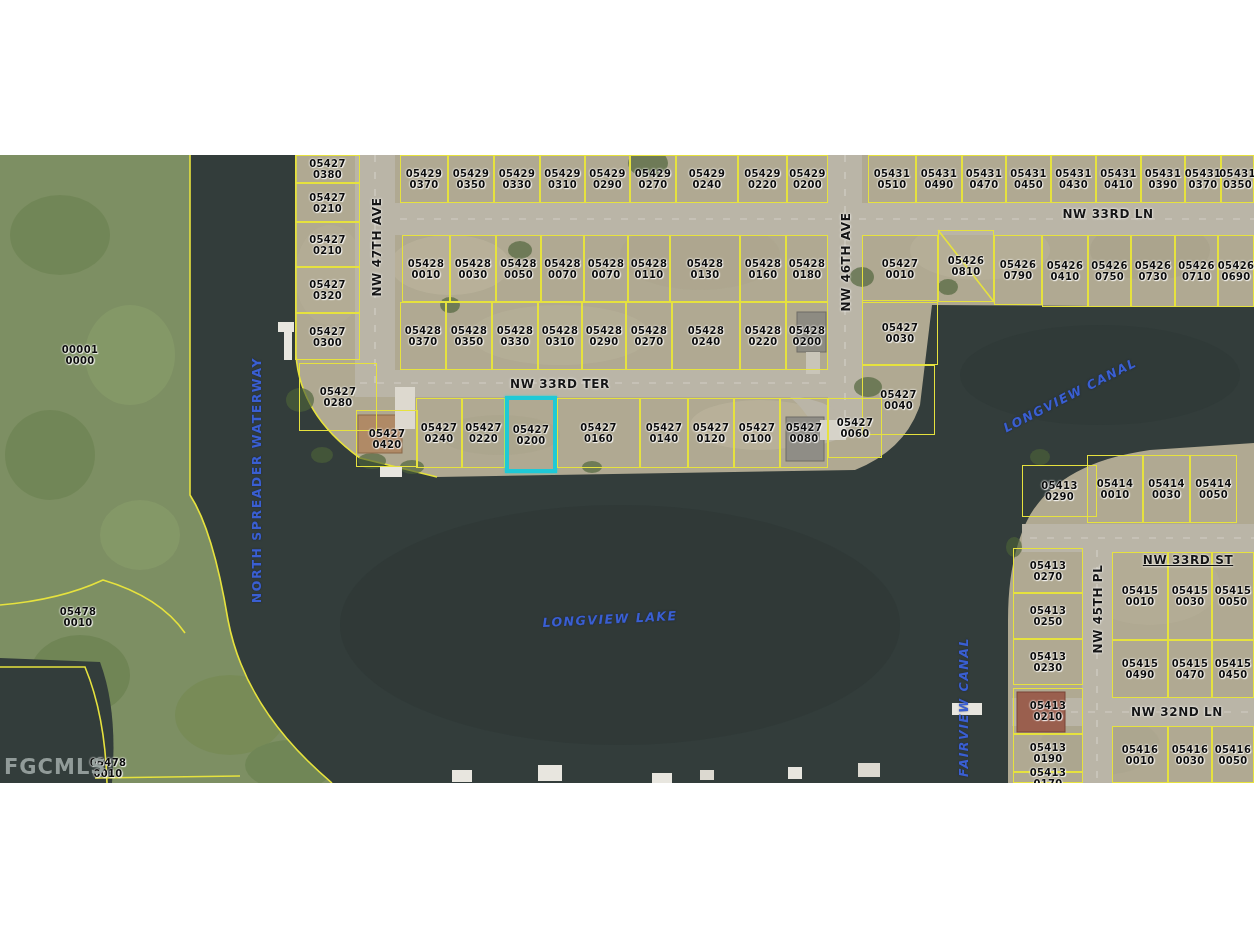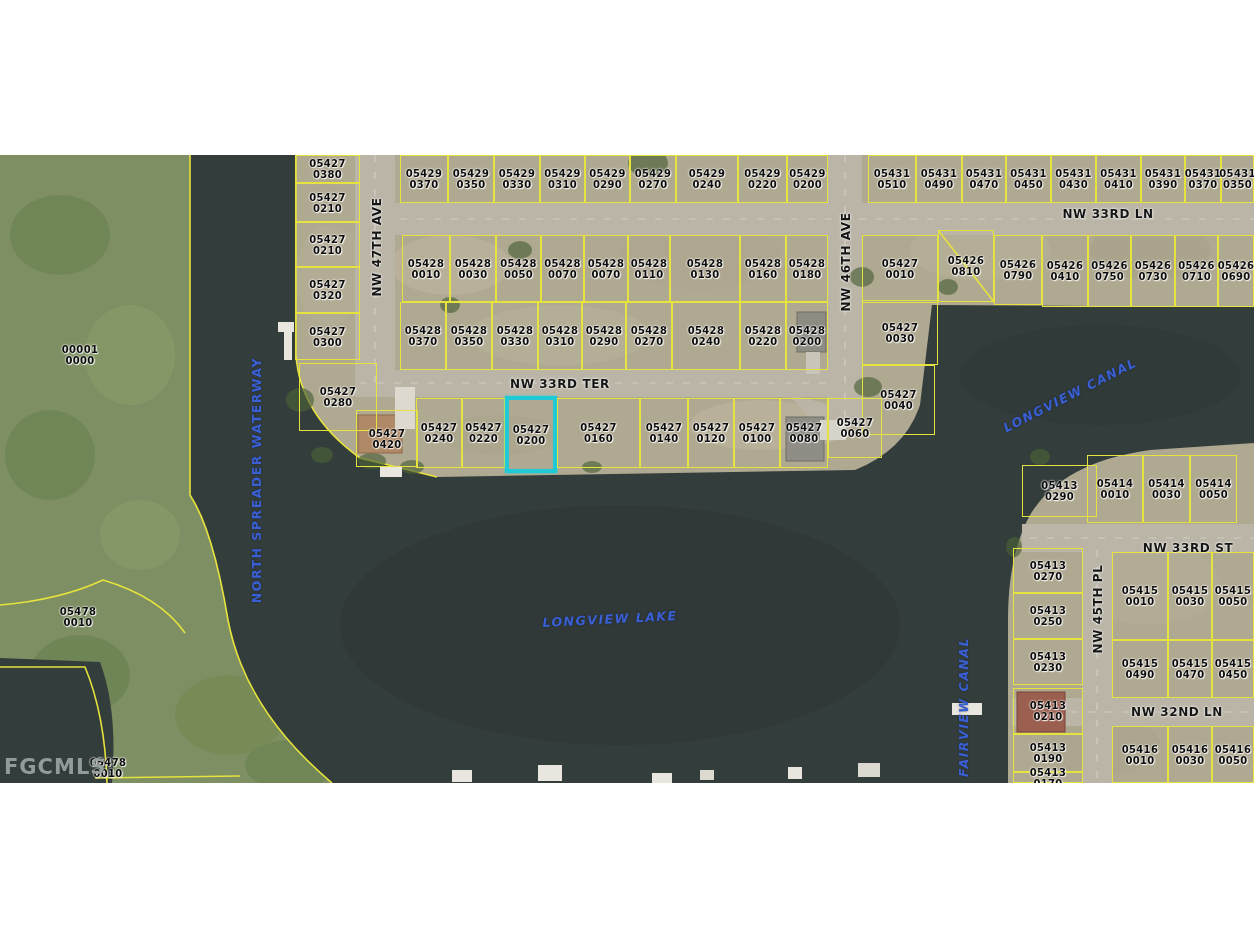--- a/index.html
+++ b/index.html
@@ -375,21 +375,21 @@
         </div>
       </div>
     <div class="layer" id="labels-layer">
         <span class="freelabel plabel" style="left: 80px; top: 200px;"><span>00001</span><br><span>0000</span></span>
         <span class="freelabel plabel" style="left: 78px; top: 462px;"><span>05478</span><br><span>0010</span></span>
         <span class="freelabel plabel" style="left: 108px; top: 613px;"><span>05478</span><br><span>0010</span></span>
         <span class="street freelabel" style="left: 377px; top: 92px; transform: translate(-50%, -50%) rotate(-90deg);">NW 47TH AVE</span>
         <span class="street freelabel" style="left: 1108px; top: 59px; transform: translate(-50%, -50%) rotate(0deg);">NW 33RD LN</span>
         <span class="street freelabel" style="left: 560px; top: 229px; transform: translate(-50%, -50%) rotate(0deg);">NW 33RD TER</span>
         <span class="street freelabel" style="left: 846px; top: 107px; transform: translate(-50%, -50%) rotate(-90deg);">NW 46TH AVE</span>
-        <span class="street freelabel" style="left: 1188px; top: 393px; transform: translate(-50%, -50%) rotate(0deg);">NW 33RD ST</span>
+        <span class="street freelabel" style="left: 1188px; top: 405px; transform: translate(-50%, -50%) rotate(0deg); text-decoration: underline;">NW 33RD ST</span>
         <span class="street freelabel" style="left: 1098px; top: 454px; transform: translate(-50%, -50%) rotate(-90deg);">NW 45TH PL</span>
         <span class="street freelabel" style="left: 1177px; top: 557px; transform: translate(-50%, -50%) rotate(0deg);">NW 32ND LN</span>
         <span class="wlabel freelabel" style="left: 256px; top: 325px; transform: translate(-50%, -50%) rotate(-90deg);">NORTH SPREADER WATERWAY</span>
         <span class="wlabel freelabel it" style="left: 1070px; top: 240px; transform: translate(-50%, -50%) rotate(-27deg);">LONGVIEW CANAL</span>
         <span class="wlabel freelabel it" style="left: 610px; top: 464px; transform: translate(-50%, -50%) rotate(-3deg);">LONGVIEW LAKE</span>
         <span class="wlabel freelabel it" style="left: 963px; top: 552px; transform: translate(-50%, -50%) rotate(-90deg);">FAIRVIEW CANAL</span>
       </div>
     <span class="watermark">FGCMLS</span>
   </div>
 </div>

